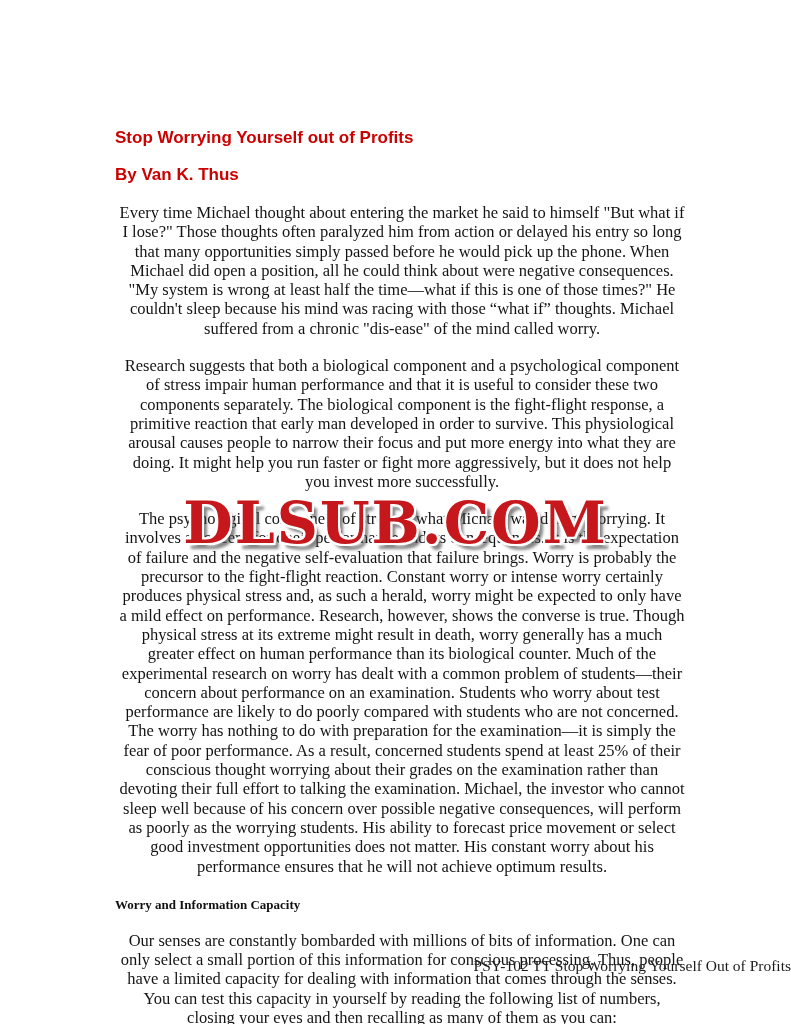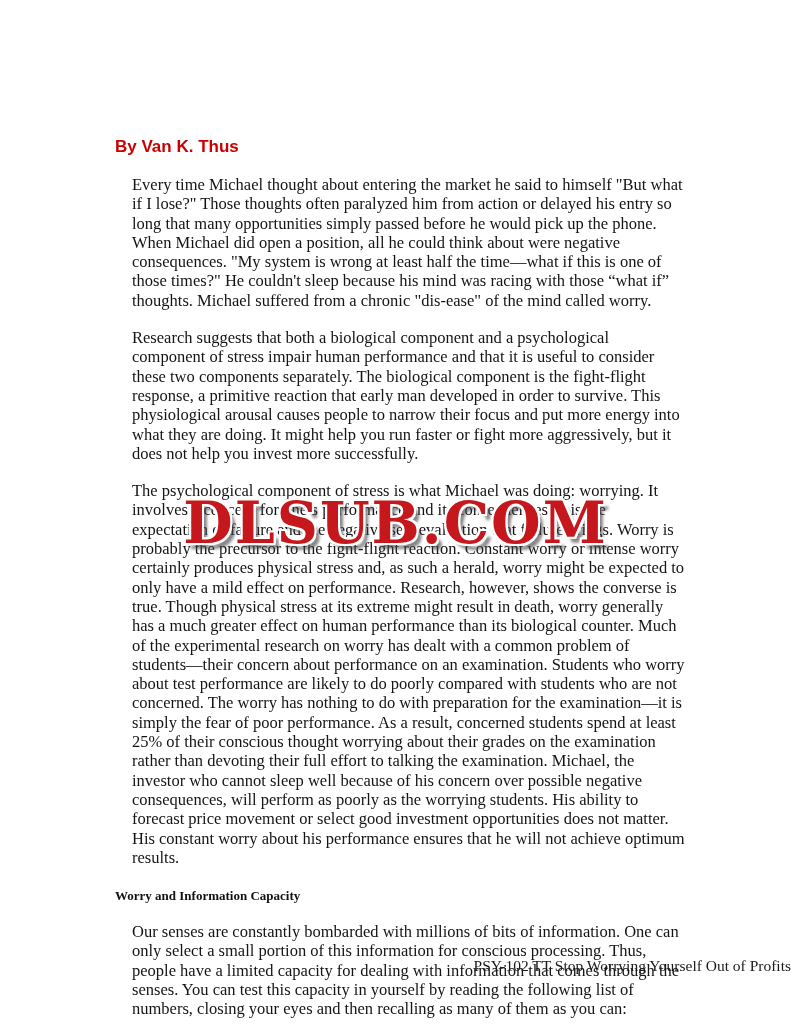--- a/index.html
+++ b/index.html
@@ -51,24 +51,25 @@
     color: var(--accent_red, #cc0000);
   }
   .byline {
     margin: 17px 0 0 0;
     font-family: "Liberation Sans", sans-serif;
     font-size: 17px;
     font-weight: bold;
     color: var(--accent_red, #cc0000);
   }
   .content p {
-    margin: 18px 0 0 17px;
+    margin: 18px 0 0 4px;
     font-size: 16.5px;
     line-height: 19.3px;
     color: #141414;
+    text-align: center;
   }
   .section-heading {
     margin: 21px 0 0 0;
     font-family: "Liberation Serif", serif;
     font-size: 13px;
     font-weight: bold;
     color: #111;
   }
 
   
@@ -121,20 +122,21 @@
       3px 4px 5px rgba(130, 130, 130, 0.9);
   }
 </style>
 </head>
 <body>
 
 <div class="page">
 
 
   <div class="content">
+    <h1 class="title">Stop Worrying Yourself out of Profits</h1>
     <h2 class="byline">By Van K. Thus</h2>
     <p>Every time Michael thought about entering the market he said to himself "But what if I lose?" Those thoughts often paralyzed him from action or delayed his entry so long that many opportunities simply passed before he would pick up the phone. When Michael did open a position, all he could think about were negative consequences. "My system is wrong at least half the time—what if this is one of those times?" He couldn't sleep because his mind was racing with those “what if” thoughts. Michael suffered from a chronic "dis-ease" of the mind called worry.</p>
     <p>Research suggests that both a biological component and a psychological component of stress impair human performance and that it is useful to consider these two components separately. The biological component is the fight-flight response, a primitive reaction that early man developed in order to survive. This physiological arousal causes people to narrow their focus and put more energy into what they are doing. It might help you run faster or fight more aggressively, but it does not help you invest more successfully.</p>
     <p>The psychological component of stress is what Michael was doing: worrying. It involves a concern for one’s performance and its consequences. It is the expectation of failure and the negative self-evaluation that failure brings. Worry is probably the precursor to the fight-flight reaction. Constant worry or intense worry certainly produces physical stress and, as such a herald, worry might be expected to only have a mild effect on performance. Research, however, shows the converse is true.  Though physical stress at its extreme might result in death, worry generally has a much greater effect on human performance than its biological counter. Much of the experimental research on worry has dealt with a common problem of students—their concern about performance on an examination. Students who worry about test performance are likely to do poorly compared with students who are not concerned. The worry has nothing to do with preparation for the examination—it is simply the fear of poor performance. As a result, concerned students spend at least 25% of their conscious thought worrying about their grades on the examination rather than devoting their full effort to talking the examination. Michael, the investor who cannot sleep well because of his concern over possible negative consequences, will perform as poorly as the worrying students. His ability to forecast price movement or select good investment opportunities does not matter. His constant worry about his performance ensures that he will not achieve optimum results.</p>
     <h3 class="section-heading">Worry and Information Capacity</h3>
     <p>Our senses are constantly bombarded with millions of bits of information. One can only select a small portion of this information for conscious processing. Thus, people have a limited capacity for dealing with information that comes through the senses. You can test this capacity in yourself by reading the following list of numbers, closing your eyes and then recalling as many of them as you can:</p>
   </div>
 
   <div class="watermark">DLSUB.COM</div>
 

